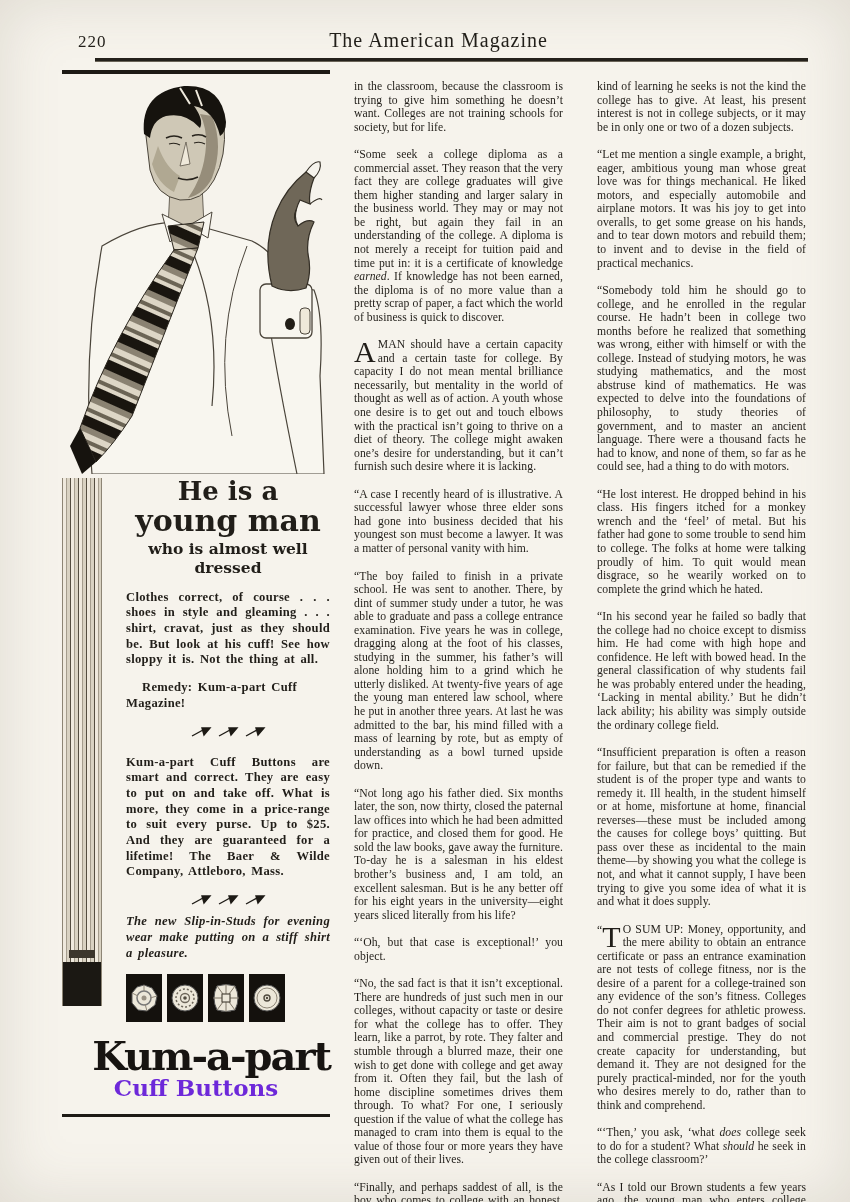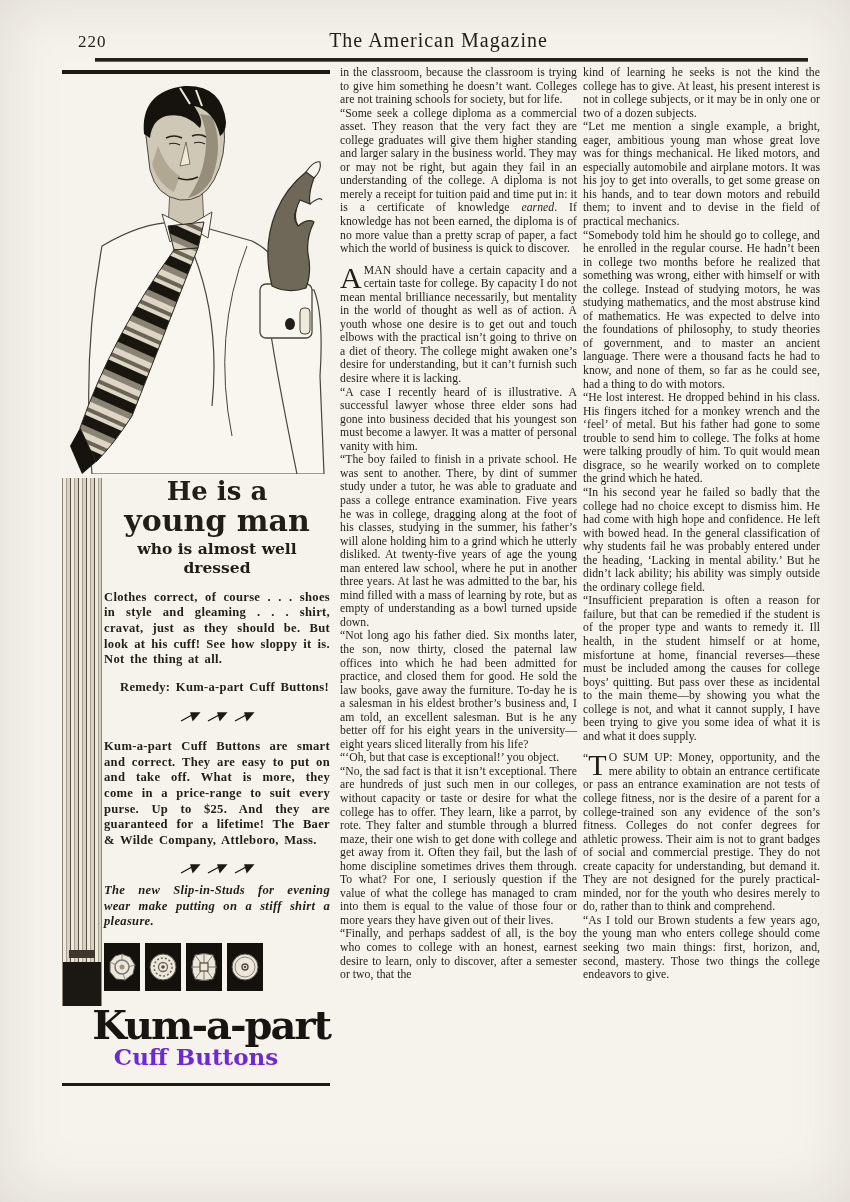--- a/index.html
+++ b/index.html
@@ -15,21 +15,21 @@
   }
   
   .masthead{position:absolute;top:26px;left:0;width:100%;height:30px;padding-left:27px;}
   .page-num{position:absolute;left:78px;top:6px;font-size:17px;letter-spacing:1px;}
   .mag-title{position:absolute;left:0;width:100%;text-align:center;top:3px;font-size:20px;letter-spacing:1px;}
   .header-rule{position:absolute;top:58px;left:95px;right:42px;height:3px;background:#24211b;border-bottom:1px solid #6a6458;}
   
   .ad-col{position:absolute;left:62px;top:70px;width:268px;}
   .ad-rule-top{height:4px;background:#1d1a15;margin-bottom:2px;}
   .ad-rule-bottom{height:3px;background:#1d1a15;margin-top:14px;}
-  .ad-text{padding-left:42px;}
+  .ad-text{padding-left:64px;}
   .ad-headline{font-family:"DejaVu Serif",serif;font-weight:bold;text-align:center;line-height:1.04;}
   .ad-headline .l1{font-size:26px;}
   .ad-headline .l2{font-size:30px;}
   .ad-subheadline{font-family:"DejaVu Serif",serif;font-weight:bold;text-align:center;font-size:15.5px;margin-top:3px;margin-bottom:12px;}
   .ad-body{font-size:12.6px;font-weight:bold;line-height:1.24;text-align:justify;letter-spacing:.3px;word-spacing:2px;}
   .ad-body.indent{text-indent:16px;text-align:left;margin-top:2px;}
   .ad-body.ital{font-style:italic;margin-top:2px;}
   .ornament{text-align:center;margin:5px 0 4px 0;}
   .buttons-row{display:flex;gap:5px;margin-top:10px;}
   .button-chip{width:36px;height:48px;background:#14110d;display:flex;align-items:center;justify-content:center;}
@@ -40,21 +40,21 @@
     position:absolute;left:0;top:408px;width:38px;height:528px;
     background:repeating-linear-gradient(90deg,#efe9dd 0 3px,#a59d8d 3px 4px,#d9d2c2 4px 7px,#544d40 7px 8px);
     border-left:1px solid #8d8575;border-right:1px solid #8d8575;
   }
   .shoe-block{position:absolute;bottom:0;left:0;width:100%;height:44px;background:#1b1813;}
   .shoe-block:before{content:"";position:absolute;top:-12px;left:6px;width:26px;height:8px;background:#3c362c;}
   
   .col{position:absolute;top:66px;width:237px;font-size:11.7px;line-height:13.55px;text-align:justify;letter-spacing:.05px;}
   .col1{left:340px;}
   .col2{left:583px;}
-  .col p{margin:0;}
+  .col p{margin:14px;}
   .col p.sect{margin-top:8px;}
   .dropcap{float:left;font-size:30px;line-height:25px;padding:1px 2px 0 0;}
   .smallq{float:left;font-size:11.7px;line-height:13px;padding-top:1px;}
   em{font-style:italic;}
 </style>
 </head>
 <body>
 
 <div class="page">
 
@@ -122,21 +122,21 @@
     </div>
 
     <div class="ad-text">
       <div class="ad-headline">
         <div class="l1">He is a</div>
         <div class="l2">young man</div>
       </div>
       <div class="ad-subheadline">who is almost well dressed</div>
 
       <p class="ad-body">Clothes correct, of course . . . shoes in style and gleaming . . . shirt, cravat, just as they should be. But look at his cuff! See how sloppy it is. Not the thing at all.</p>
-      <p class="ad-body indent">Remedy: Kum-a-part Cuff Buttons!</p>
+      <p class="ad-body indent">Remedy: Kum-a-part Cuff Magazine!</p>
 
       <div class="ornament">
         <svg width="78" height="13" viewBox="0 0 78 13">
           <g fill="#1d1a15" stroke="#1d1a15" stroke-width="1.4">
             <g>
                 <line x1="3" y1="11" x2="14" y2="5"></line>
                 <polygon points="13,3 21,3 15,10"></polygon>
               </g>
             <g transform="translate(27,0)">
                 <line x1="3" y1="11" x2="14" y2="5"></line>
@@ -226,16 +226,17 @@
   </div>
 
   <div class="col col2">
     <p>kind of learning he seeks is not the kind the college has to give. At least, his present interest is not in college subjects, or it may be in only one or two of a dozen subjects.</p>
     <p>“Let me mention a single example, a bright, eager, ambitious young man whose great love was for things mechanical. He liked motors, and especially automobile and airplane motors. It was his joy to get into overalls, to get some grease on his hands, and to tear down motors and rebuild them; to invent and to devise in the field of practical mechanics.</p>
     <p>“Somebody told him he should go to college, and he enrolled in the regular course. He hadn’t been in college two months before he realized that something was wrong, either with himself or with the college. Instead of studying motors, he was studying mathematics, and the most abstruse kind of mathematics. He was expected to delve into the foundations of philosophy, to study theories of government, and to master an ancient language. There were a thousand facts he had to know, and none of them, so far as he could see, had a thing to do with motors.</p>
     <p>“He lost interest. He dropped behind in his class. His fingers itched for a monkey wrench and the ‘feel’ of metal. But his father had gone to some trouble to send him to college. The folks at home were talking proudly of him. To quit would mean disgrace, so he wearily worked on to complete the grind which he hated.</p>
     <p>“In his second year he failed so badly that the college had no choice except to dismiss him. He had come with high hope and confidence. He left with bowed head. In the general classification of why students fail he was probably entered under the heading, ‘Lacking in mental ability.’ But he didn’t lack ability; his ability was simply outside the ordinary college field.</p>
     <p>“Insufficient preparation is often a reason for failure, but that can be remedied if the student is of the proper type and wants to remedy it. Ill health, in the student himself or at home, misfortune at home, financial reverses—these must be included among the causes for college boys’ quitting. But pass over these as incidental to the main theme—by showing you what the college is not, and what it cannot supply, I have been trying to give you some idea of what it is and what it does supply.</p>
     <p class="sect"><span class="smallq">“</span><span class="dropcap">T</span><span>O SUM UP: Money, opportunity, and the mere ability to obtain an entrance certificate or pass an entrance examination are not tests of college fitness, nor is the desire of a parent for a college-trained son any evidence of the son’s fitness. Colleges do not confer degrees for athletic prowess. Their aim is not to grant badges of social and commercial prestige. They do not create capacity for understanding, but demand it. They are not designed for the purely practical-minded, nor for the youth who desires merely to do, rather than to think and comprehend.</span></p>
+    <p><span>“‘Then,’ you ask, ‘what </span><em>does</em><span> college seek to do for a student? What </span><em>should</em><span> he seek in the college classroom?’</span></p>
     <p>“As I told our Brown students a few years ago, the young man who enters college should come seeking two main things: first, horizon, and, second, mastery. Those two things the college endeavors to give.</p>
   </div>
 
 </div>
 
 </body></html>

